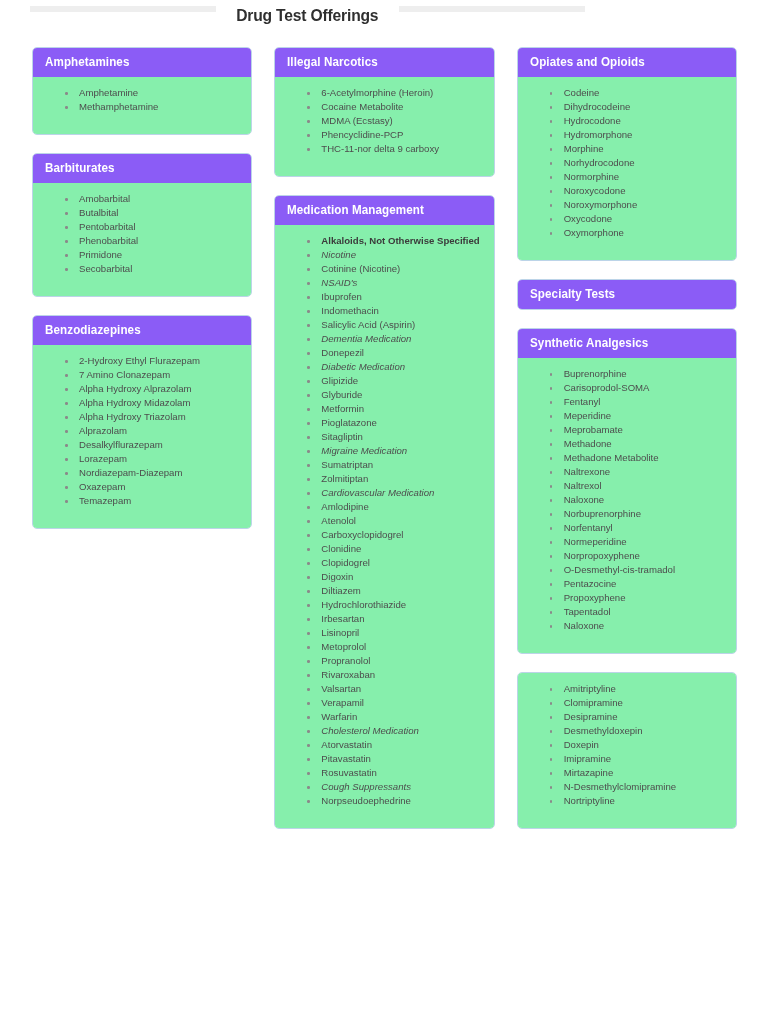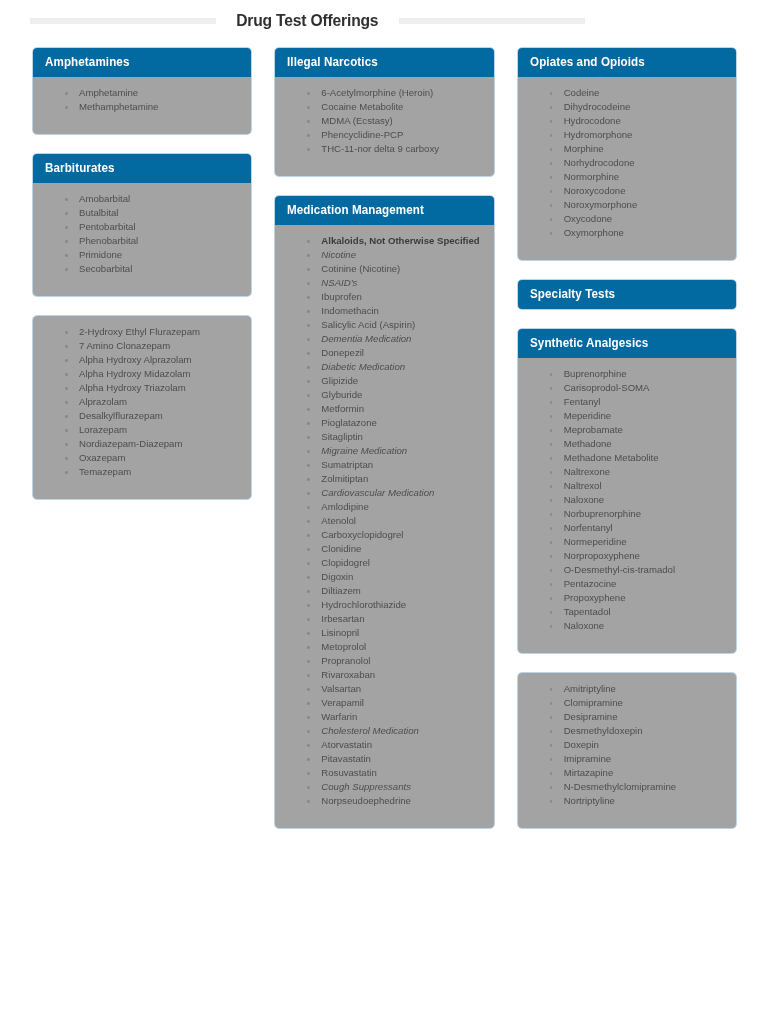--- a/index.html
+++ b/index.html
@@ -21,21 +21,21 @@
   }
 
   
   .page-header {
     position: absolute;
     top: 6px;
     left: 0;
     width: 619px;
     height: 30px;
     display: flex;
-    align-items: center;
+    align-items: flex-start;
     justify-content: center;
     gap: 0;
   }
   .divider-rule {
     height: 6px;
     background: #eeeeee;
     flex: 1 1 auto;
   }
   .divider-rule.left { margin-left: 30px; margin-right: 14px; }
   .divider-rule.right { margin-left: 14px; margin-right: 34px; }
@@ -64,33 +64,33 @@
   .column { flex: 1 1 0; display: flex; flex-direction: column; gap: 18px; }
 
   
   .card {
     border: 1px solid #bcd4e8;
     border-radius: 5px;
     background: #ffffff;
     overflow: hidden;
   }
   .card-header {
-    background: #0369a1;
+    background: #8b5cf6;
     color: #ffffff;
     padding: 7px 12px 8px 12px;
     font-family: "Liberation Sans Narrow", "Liberation Sans", sans-serif;
     font-weight: bold;
     font-size: 12.5px;
     letter-spacing: 0.1px;
     transform-origin: left center;
   }
   .card-header span { display: inline-block; transform: scaleX(0.93); transform-origin: left center; }
   .card-body {
     padding: 9px 10px 20px 10px;
-    background: #a3a3a3;
+    background: #86efac;
   }
   ul.item-list {
     list-style: none;
     margin: 0;
     padding: 0 0 0 20px;
   }
   ul.item-list li {
     position: relative;
     font-size: 9.6px;
     line-height: 14px;
@@ -143,20 +143,21 @@
               <li>Amobarbital</li>
               <li>Butalbital</li>
               <li>Pentobarbital</li>
               <li>Phenobarbital</li>
               <li>Primidone</li>
               <li>Secobarbital</li>
             </ul>
           </div>
         </div>
         <div class="card">
+          <div class="card-header"><span>Benzodiazepines</span></div>
           <div class="card-body">
             <ul class="item-list">
               <li>2-Hydroxy Ethyl Flurazepam</li>
               <li>7 Amino Clonazepam</li>
               <li>Alpha Hydroxy Alprazolam</li>
               <li>Alpha Hydroxy Midazolam</li>
               <li>Alpha Hydroxy Triazolam</li>
               <li>Alprazolam</li>
               <li>Desalkylflurazepam</li>
               <li>Lorazepam</li>

